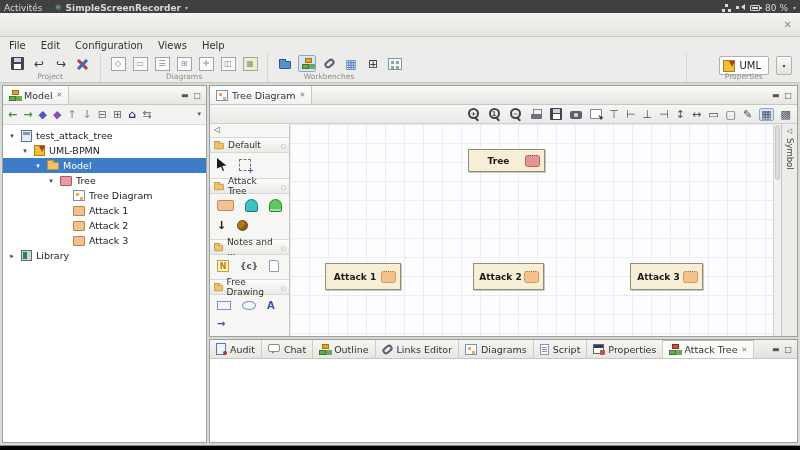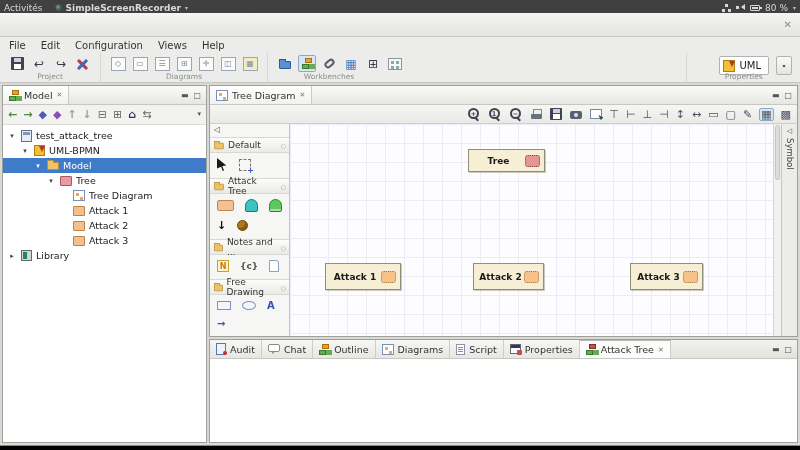--- a/index.html
+++ b/index.html
@@ -499,20 +499,24 @@
           </span>
           <span class="btab">
             <span class="ic-chat"></span>
             <span>Chat</span>
           </span>
           <span class="btab">
             <span class="ic-minitree"></span>
             <span>Outline</span>
           </span>
           <span class="btab">
+            <span class="lnk"></span>
+            <span>Links Editor</span>
+          </span>
+          <span class="btab">
             <span class="ic-diagram"></span>
             <span>Diagrams</span>
           </span>
           <span class="btab">
             <span class="ic-script"></span>
             <span>Script</span>
           </span>
           <span class="btab">
             <span class="ic-props"></span>
             <span>Properties</span>

